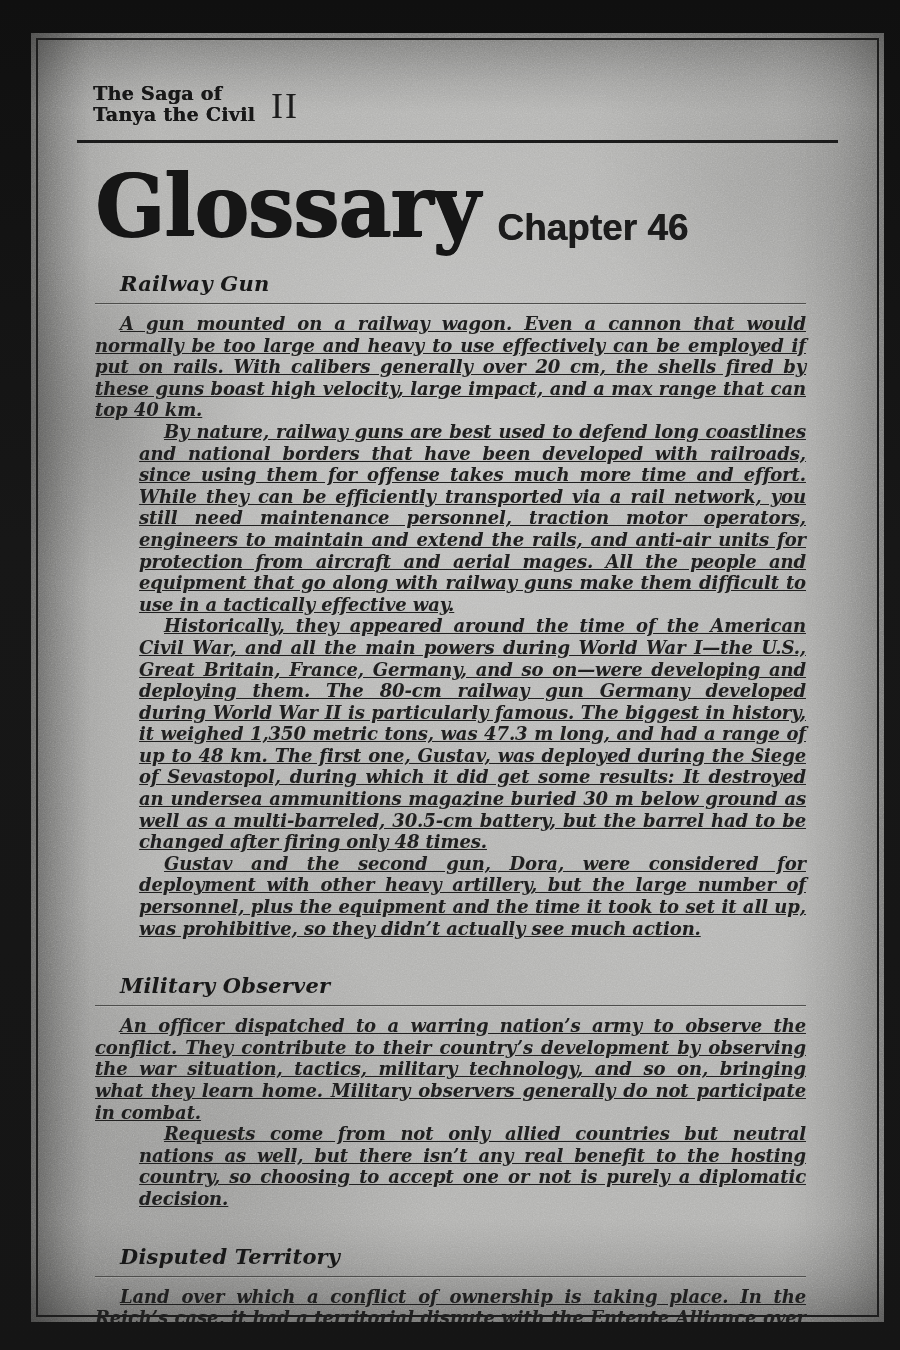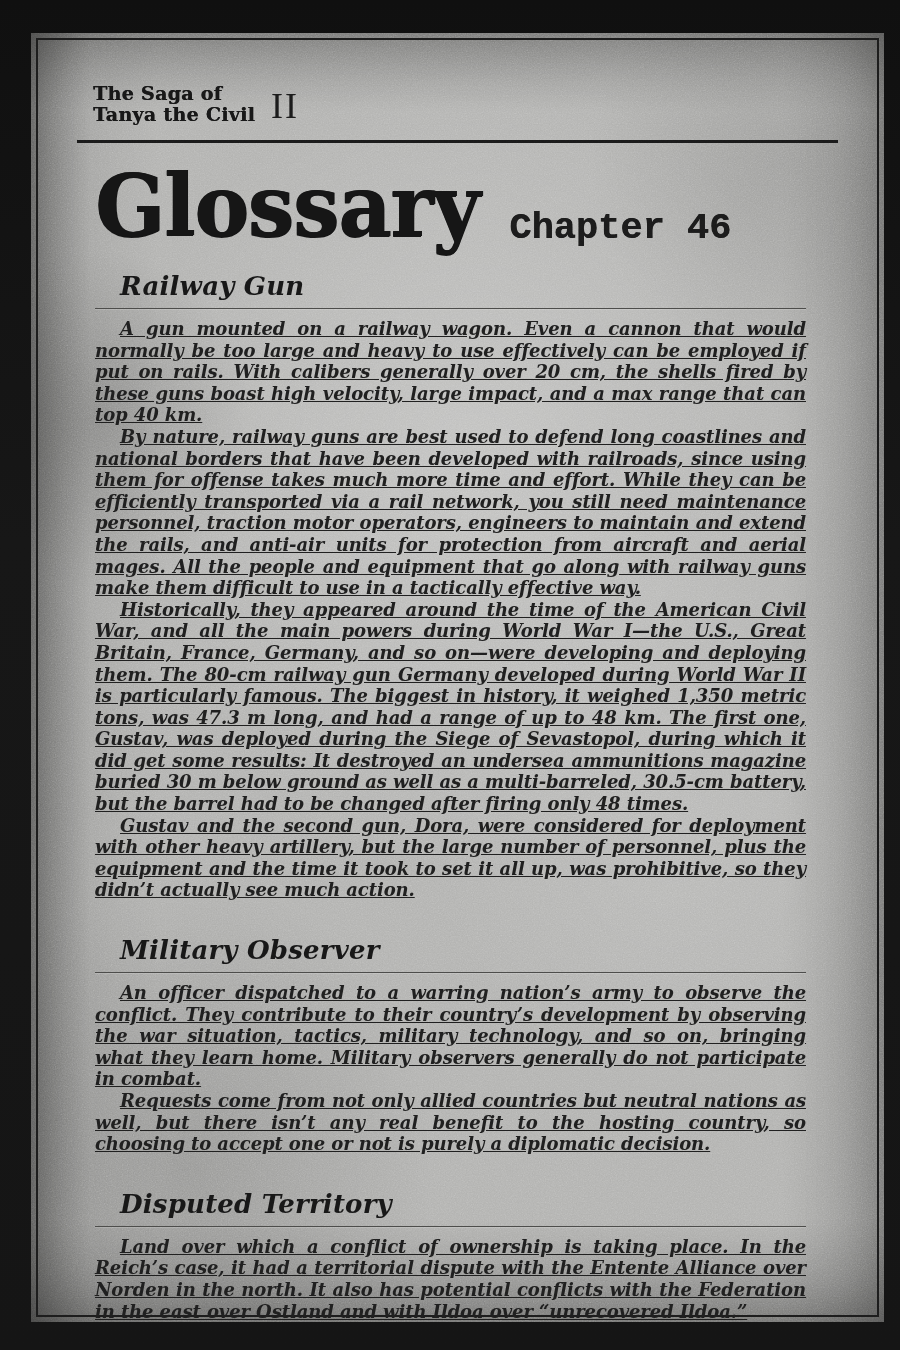--- a/index.html
+++ b/index.html
@@ -93,41 +93,41 @@
     font-family: "DejaVu Serif", serif;
     font-weight: 700;
     font-size: 82px;
     line-height: 86px;
     color: #161616;
     letter-spacing: -1px;
     text-shadow: 1px 0 0 #161616, 0 0.5px 0 #161616;
     transform: scaleY(1.04);
   }
   .chapter-label {
-    font-family: Liberation Mono, monospace;
+    font-family: Liberation Sans, sans-serif;
     font-weight: 700;
     font-size: 37px;
     color: #1a1a1a;
-    margin-left: 30px;
+    margin-left: 18px;
     letter-spacing: 0px;
     text-shadow: 0.5px 0 0 #1a1a1a;
   }
   
   .content {
     position: relative;
     margin: 22px 78px 0 64px;
   }
   .glossary-section { margin-top: 34px; }
   .glossary-section:first-child { margin-top: 0; }
   .sec-head {
     margin: 0 0 0 25px;
     font-family: "DejaVu Serif", serif;
     font-style: italic;
     font-weight: 700;
-    font-size: 26px;
+    font-size: 21px;
     color: #181818;
     letter-spacing: 0.2px;
   }
   .sec-rule {
     height: 1px;
     background: #4d4d4b;
     margin-top: 7px;
     box-shadow: 0 1px 0 rgba(255,255,255,0.15);
   }
   .glossary-section p {
@@ -136,21 +136,21 @@
     font-style: italic;
     font-weight: 700;
     font-size: 18px;
     line-height: 21.6px;
     color: #202020;
     text-align: justify;
     text-indent: 25px;
     letter-spacing: -0.1px;
     text-decoration: underline;
   }
-  .glossary-section p + p { margin-top: 0; }
+  .glossary-section p + p { margin-top: 0; margin-left: 44px; }
 </style>
 </head>
 <body>
 
 <div class="stage">
   <div class="paper">
 
     <svg class="paper-grain" xmlns="http://www.w3.org/2000/svg">
       <filter id="grainF">
         <feTurbulence type="fractalNoise" baseFrequency="0.82" numOctaves="3" seed="11" stitchTiles="stitch"></feTurbulence>

